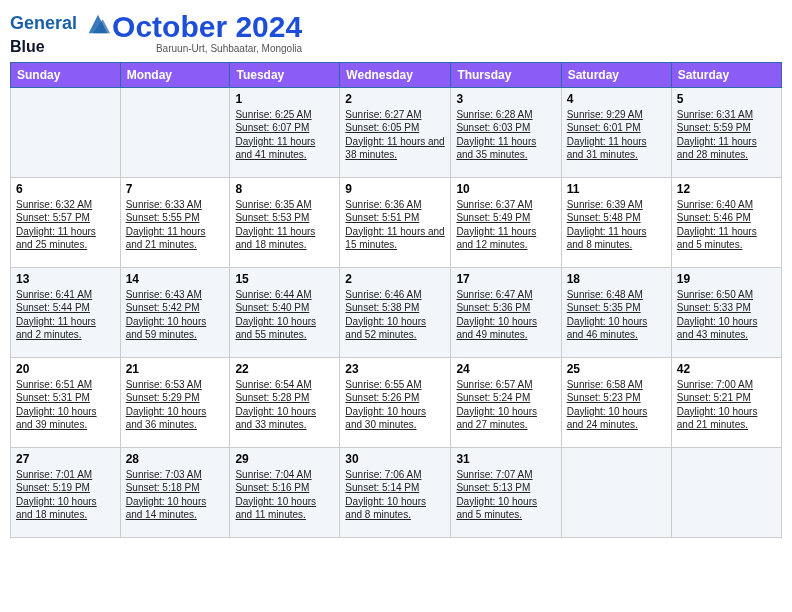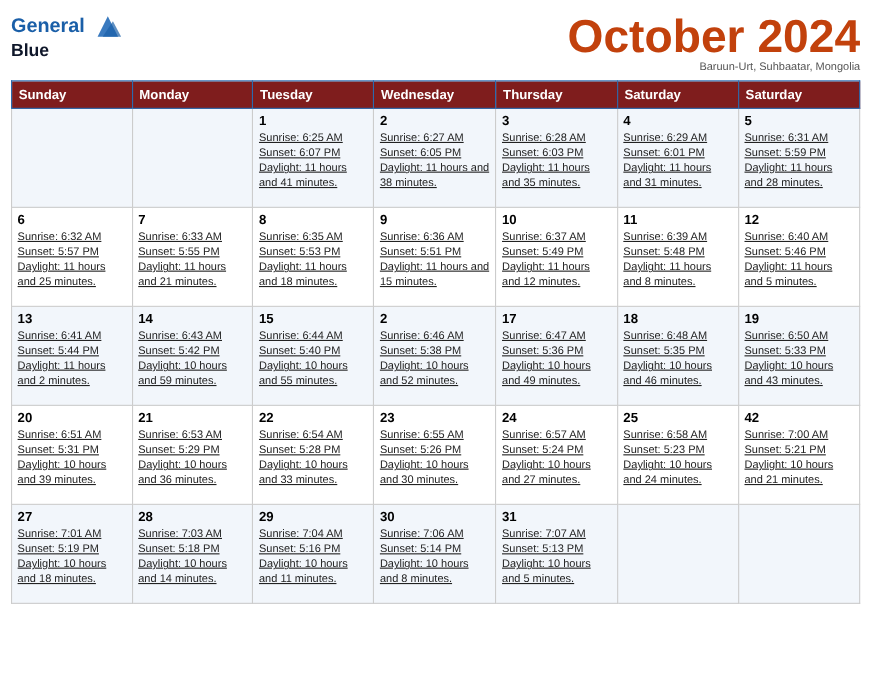--- a/index.html
+++ b/index.html
@@ -6,21 +6,21 @@
     body {
       font-family: Arial, sans-serif;
       background: #fff;
       width: 792px;
       min-height: 612px;
       padding: 10px;
     }
     .header {
       display: flex;
       align-items: flex-start;
-      justify-content: space-between;
+      justify-content: flex-start;
       margin-bottom: 6px;
     }
     .logo {
       display: flex;
       align-items: center;
       gap: 0;
     }
     .logo-text {
       font-size: 18px;
       font-weight: bold;
@@ -32,36 +32,36 @@
     }
     .logo-icon {
       width: 28px;
       height: 28px;
       margin-left: 2px;
     }
     .title-block {
       text-align: right;
     }
     .month-title {
-      font-size: 42px;
+      font-size: 30px;
       font-weight: bold;
-      color: #c2410c;
+      color: #1d4ed8;
       line-height: 1.1;
     }
     .location {
       font-size: 10px;
       color: #555;
     }
     table {
       width: 100%;
       border-collapse: collapse;
       font-size: 10.5px;
     }
     thead th {
-      background-color: #7f1d1d;
+      background-color: #8b5cf6;
       color: #fff;
       font-weight: bold;
       text-align: left;
       padding: 5px 6px;
       font-size: 12px;
       border: 1px solid #2a6aaf;
     }
     tbody td {
       border: 1px solid #ccc;
       vertical-align: top;
@@ -143,21 +143,21 @@
 Daylight: 11 hours and 38 minutes.</div>
         </td>
         <td>
           <span class="day-num">3</span>
           <div class="cell-content">Sunrise: 6:28 AM
 Sunset: 6:03 PM
 Daylight: 11 hours and 35 minutes.</div>
         </td>
         <td>
           <span class="day-num">4</span>
-          <div class="cell-content">Sunrise: 6:29 AM
+          <div class="cell-content">Sunrise: 9:29 AM
 Sunset: 6:01 PM
 Daylight: 11 hours and 31 minutes.</div>
         </td>
         <td>
           <span class="day-num">5</span>
           <div class="cell-content">Sunrise: 6:31 AM
 Sunset: 5:59 PM
 Daylight: 11 hours and 28 minutes.</div>
         </td>
       </tr>

